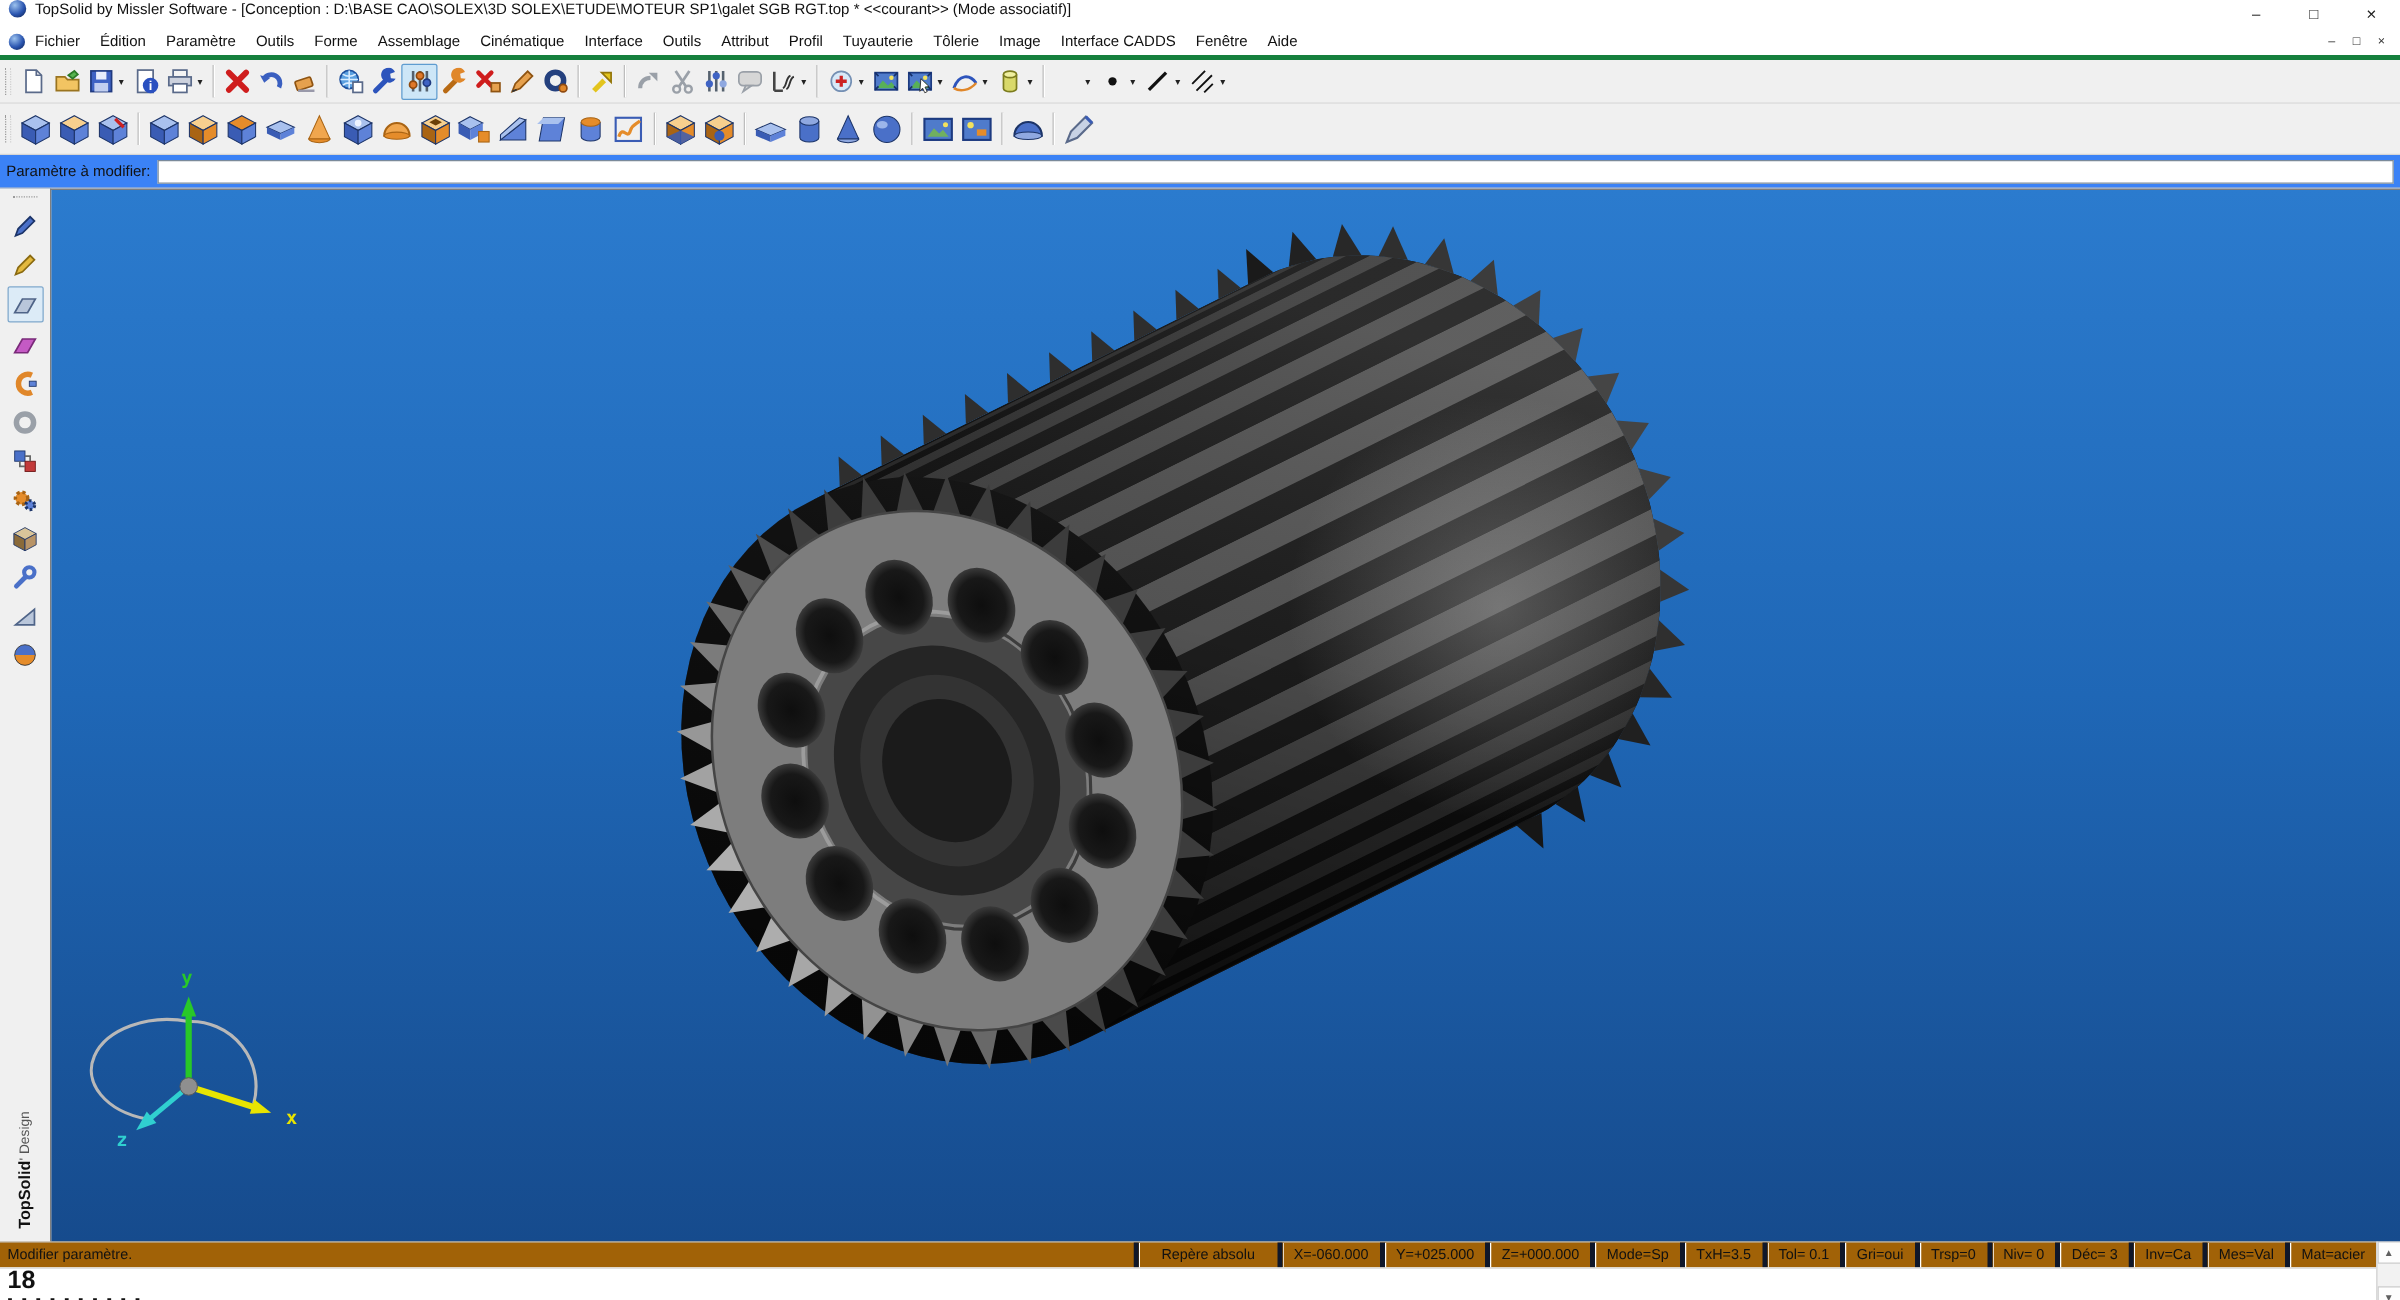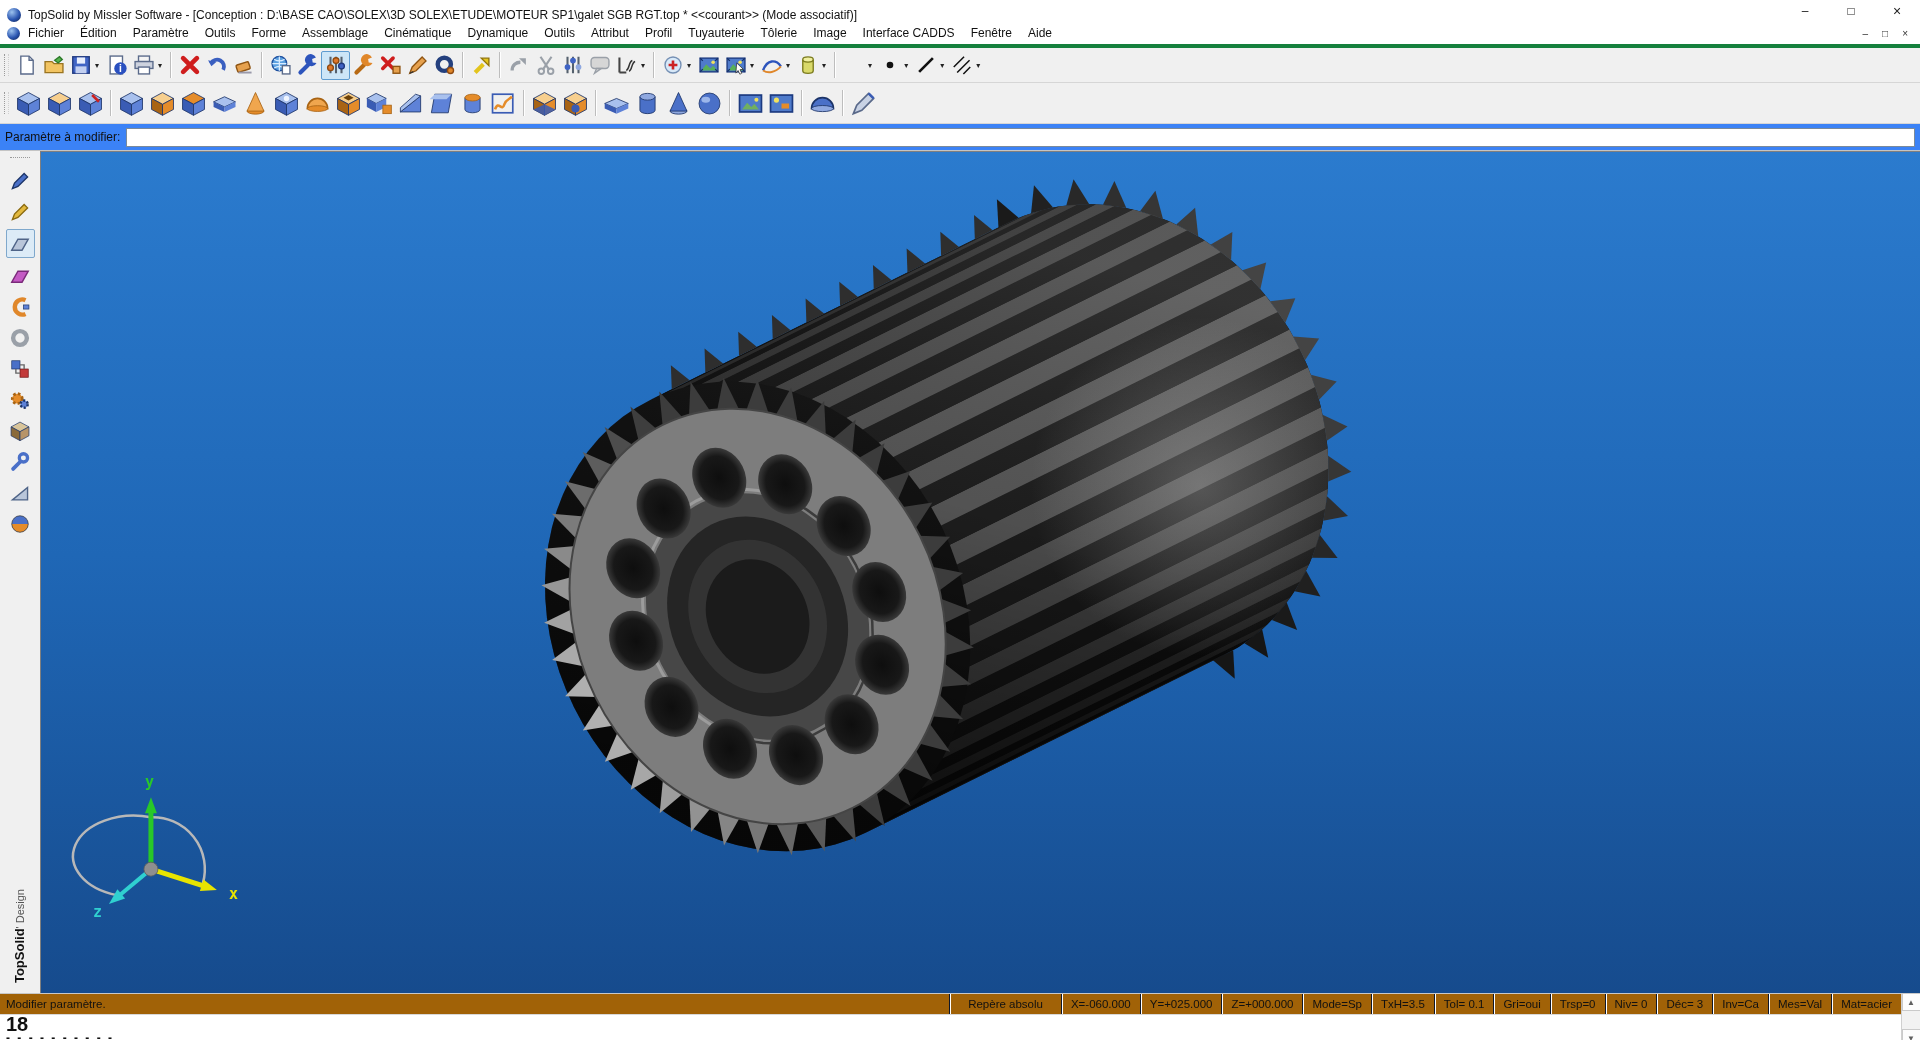--- a/index.html
+++ b/index.html
@@ -1,17 +1,17 @@
 <!DOCTYPE html>
 <html><head>
 <meta charset="utf-8">
 <style>
   html,body{margin:0;padding:0;width:1920px;height:1040px;overflow:hidden;
     font-family:"Liberation Sans",sans-serif;background:#fff;-webkit-font-smoothing:antialiased}
-  .titlebar{height:22px;display:flex;align-items:flex-end;background:#fff;font-size:12px;color:#111}
+  .titlebar{height:22px;display:flex;align-items:flex-start;background:#fff;font-size:12px;color:#111}
   .appicon{width:14px;height:14px;border-radius:50%;margin-left:7px;flex:0 0 auto;
     background:radial-gradient(circle at 35% 30%, #9cc2ee, #2a55b0 55%, #0c2050 95%)}
   .title{margin-left:7px;white-space:nowrap;overflow:hidden}
   .wincontrols{margin-left:auto;display:flex;height:100%}
   .wc{width:46px;height:100%;display:flex;align-items:center;justify-content:center;font-size:12px;color:#222}
   .wc.close{font-size:14px}
   .menubar{height:22px;display:flex;align-items:center;background:#fff;font-size:12px;color:#111;
     border-bottom:4px solid #15803d;padding-left:2px}
   .appicon.small{width:13px;height:13px;margin-left:5px}
   .mi{padding:2px 8px;white-space:nowrap}
@@ -44,21 +44,21 @@
   .brand .b2{font-size:11px;color:#555}
   .viewport{flex:1;position:relative;border-top:1px solid #7f7f7f;border-left:1px solid #7f7f7f;
     background:linear-gradient(180deg,#2b7bce 0%,#1f67b6 48%,#164b8d 100%)}
   #scene{position:absolute;left:0;top:0;width:100%;height:100%}
   .bottom{display:flex;height:54px}
   .bottom-left{flex:1;display:flex;flex-direction:column;min-width:0}
   .statusbar{height:20px;display:flex;align-items:center;background:#a16207;
     border-top:1px solid #c8c8c8;font-size:11.5px;color:#111}
   .msg{padding-left:6px;white-space:nowrap}
   .cells{margin-left:auto;display:flex;height:100%}
-  .cell{display:flex;align-items:center;padding:0 9px;border-left:1px solid #0f172a;
+  .cell{display:flex;align-items:center;padding:0 9px;border-left:4px solid #0f172a;
     box-shadow:inset 1px 0 0 #fff;white-space:nowrap}
   .cell.first{padding:0 18px}
   .console{flex:1;background:#fff;border-top:1px solid #d8d8d8}
   .cval{font-weight:bold;font-size:20px;line-height:15px;padding:2px 0 0 6px;color:#111}
   .cdash{font-size:12px;font-weight:bold;letter-spacing:2px;padding-left:6px;line-height:13px;color:#111}
   .vscroll{width:18px;background:#f2f2f2;border-left:1px solid #d0d0d0;display:flex;flex-direction:column;
     justify-content:space-between;align-items:center}
   .sarrow{width:17px;height:16px;background:#fdfdfd;border:1px solid #cacaca;font-size:8px;color:#606060;
     display:flex;align-items:center;justify-content:center}
 </style>
@@ -79,21 +79,21 @@
 
   <div class="menubar">
     <span class="appicon small"></span>
     <span class="mi">Fichier</span>
     <span class="mi">Édition</span>
     <span class="mi">Paramètre</span>
     <span class="mi">Outils</span>
     <span class="mi">Forme</span>
     <span class="mi">Assemblage</span>
     <span class="mi">Cinématique</span>
-    <span class="mi">Dynamique</span>
+    <span class="mi">Interface</span>
     <span class="mi">Outils</span>
     <span class="mi">Attribut</span>
     <span class="mi">Profil</span>
     <span class="mi">Tuyauterie</span>
     <span class="mi">Tôlerie</span>
     <span class="mi">Image</span>
     <span class="mi">Interface CADDS</span>
     <span class="mi">Fenêtre</span>
     <span class="mi">Aide</span>
     <div class="mdi">

